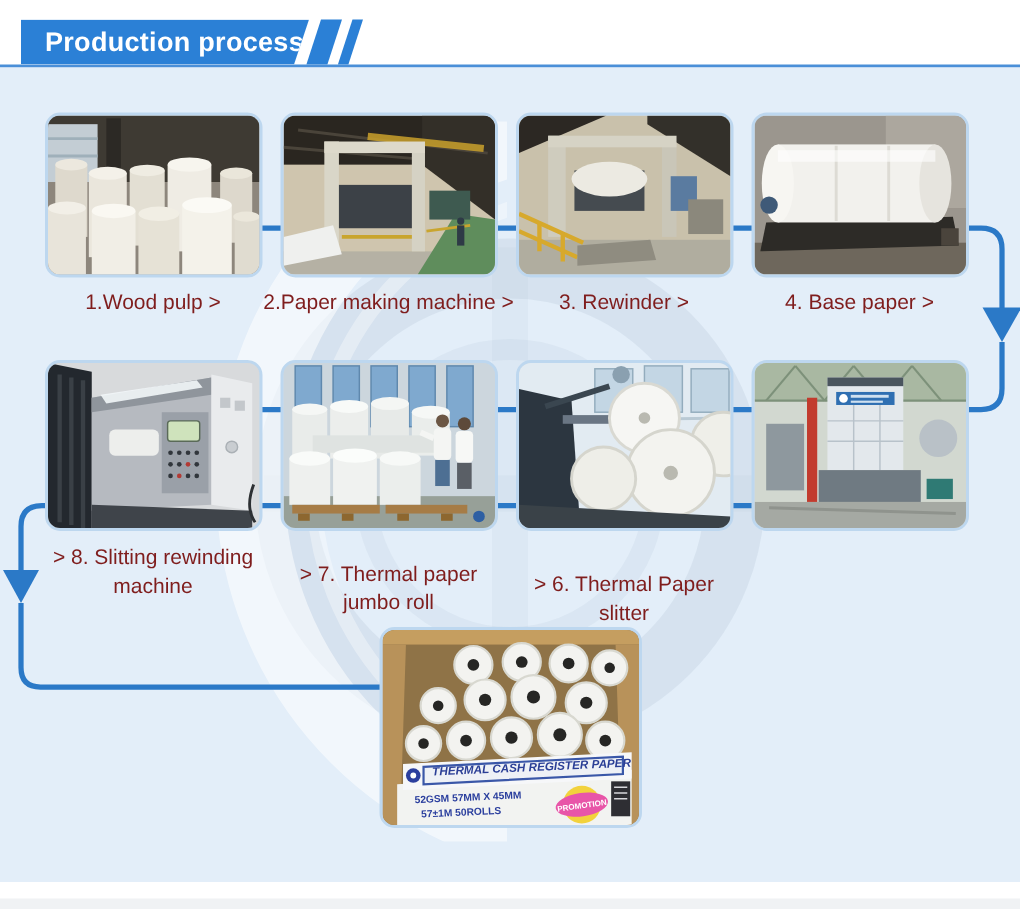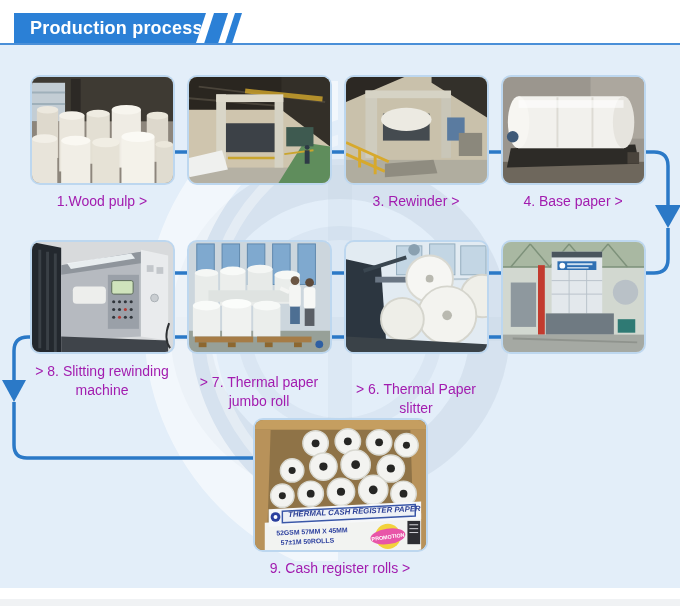--- a/index.html
+++ b/index.html
@@ -15,21 +15,21 @@
   .s1{left:214px;width:14px;}
   .s2{left:235px;width:7px;}
   .rule{position:absolute;left:0;top:43px;width:680px;height:2px;background:#4a8fd8;}
   
   .content{position:absolute;left:0;top:45px;width:680px;height:543px;background:#e3eef9;overflow:hidden;}
   .deco{position:absolute;left:0;top:0;pointer-events:none;}
   .flow{position:absolute;left:0;top:0;}
   .photo{position:absolute;border-radius:10px;border:2px solid #bdd7ef;overflow:hidden;
          box-sizing:border-box;background:#cfd8e0;}
   .photo svg{display:block;width:100%;height:100%;}
-  .cap{position:absolute;color:#a21caf;font-size:14px;line-height:19px;text-align:center;}
+  .cap{position:absolute;color:#7f1d1d;font-size:14px;line-height:19px;text-align:center;}
   .bottomstrip{position:absolute;left:0;top:599px;width:680px;height:7px;background:#f0f2f4;}
 </style>
 </head>
 <body>
 
 <div class="stage">
 
   <div class="banner">
     <span class="t">Production process</span>
   </div>
@@ -382,24 +382,24 @@
         <rect x="156" y="104" width="13" height="24" fill="#2e2e33"></rect>
         <g stroke="#d8d8dc" stroke-width="1">
             <line x1="158" y1="108" x2="167" y2="108"></line>
             <line x1="158" y1="112" x2="167" y2="112"></line>
             <line x1="158" y1="116" x2="167" y2="116"></line>
           </g>
       </svg>
     </div>
 
     <div class="cap" style="left:22px;top:147px;width:160px">1.Wood pulp &gt;</div>
+    <div class="cap" style="left:159px;top:147px;width:200px">2.Paper making machine &gt;</div>
     <div class="cap" style="left:336px;top:147px;width:160px">3. Rewinder &gt;</div>
     <div class="cap" style="left:493px;top:147px;width:160px">4. Base paper &gt;</div>
 
     <div class="cap" style="left:27px;top:317px;width:150px">&gt; 8. Slitting rewinding machine</div>
     <div class="cap" style="left:184px;top:328px;width:150px">&gt; 7. Thermal paper jumbo roll</div>
     <div class="cap" style="left:341px;top:335px;width:150px">&gt; 6. Thermal Paper slitter</div>
 
-    <div class="cap" style="left:230px;top:514px;width:220px">9. Cash register rolls &gt;</div>
   </div>
 
   <div class="bottomstrip"></div>
 </div>
 
 </body></html>

